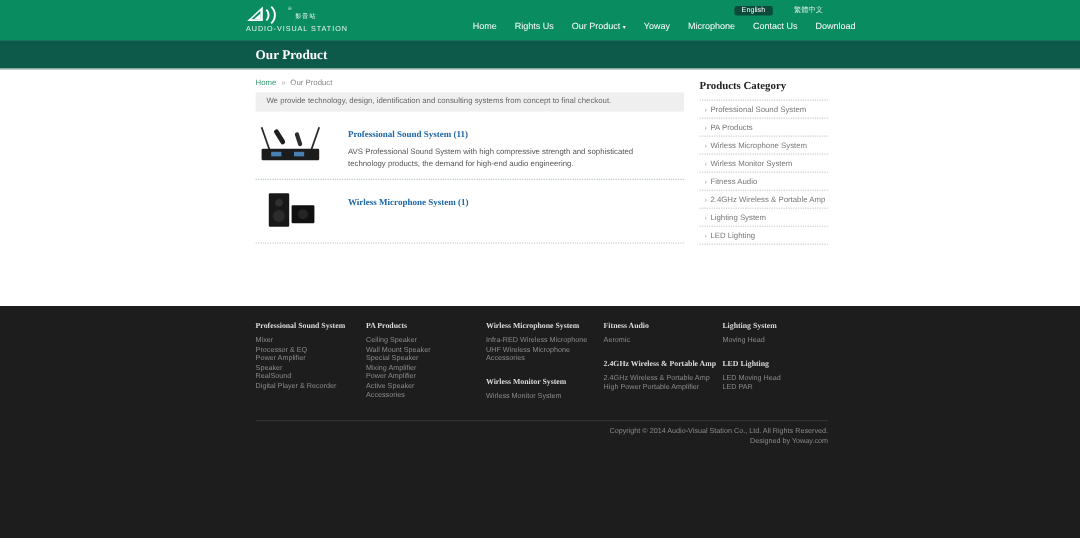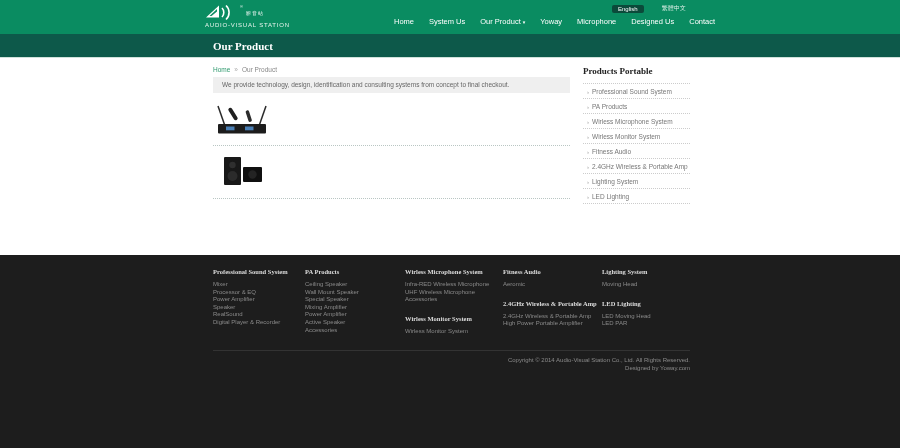--- a/index.html
+++ b/index.html
@@ -91,26 +91,26 @@
       <div class="logo-en">AUDIO-VISUAL STATION</div>
     </div>
 
     <div class="lang">
       <span class="lang-en">English</span>
       <span class="lang-zh">繁體中文</span>
     </div>
 
     <nav class="main-nav">
       <a>Home</a>
-      <a>System Us</a>
+      <a>Rights Us</a>
       <a><span>Our Product</span><span class="caret">▾</span></a>
       <a>Yoway</a>
       <a>Microphone</a>
-      <a>Designed Us</a>
-      <a>Contact</a>
+      <a>Contact Us</a>
+      <a>Download</a>
     </nav>
   </header>
 
   <div class="titlebar">
     <h1>Our Product</h1>
   </div>
 
   <div class="main">
 
     <div class="breadcrumb">
@@ -126,39 +126,46 @@
           <svg width="56" height="36" viewBox="0 0 56 36">
             <line x1="11" y1="25" x2="4" y2="5" stroke="#2a2a2a" stroke-width="1.5"></line>
             <line x1="45" y1="25" x2="52" y2="5" stroke="#2a2a2a" stroke-width="1.5"></line>
             <rect x="17" y="6" width="4" height="14" rx="2" fill="#1f1f1f" transform="rotate(-32 19 13)"></rect>
             <rect x="33" y="9" width="3.5" height="12" rx="1.7" fill="#2d2d2d" transform="rotate(-18 35 15)"></rect>
             <rect x="4" y="23" width="48" height="9.5" rx="1" fill="#1c1c1c"></rect>
             <rect x="12" y="25.5" width="8.5" height="3.8" fill="#4a7fb5"></rect>
             <rect x="31" y="25.5" width="8.5" height="3.8" fill="#4a7fb5"></rect>
           </svg>
         </div>
+        <div class="product-info">
+          <a class="product-title">Professional Sound System (11)</a>
+          <div class="product-desc">AVS Professional Sound System with high compressive strength and sophisticated technology products, the demand for high-end audio engineering.</div>
+        </div>
       </div>
 
 
       <div class="product-row no-desc">
         <div class="product-thumb">
           <svg width="56" height="36" viewBox="0 0 56 36">
             <rect x="10" y="3" width="17" height="28" rx="1" fill="#181818"></rect>
             <circle cx="18.5" cy="11" r="3.2" fill="#2f2f2f"></circle>
             <circle cx="18.5" cy="22" r="5" fill="#2b2b2b"></circle>
             <rect x="29" y="13" width="19" height="15" rx="1" fill="#101010"></rect>
             <circle cx="38.5" cy="20.5" r="4.2" fill="#242424"></circle>
           </svg>
         </div>
+        <div class="product-info">
+          <a class="product-title">Wirless Microphone System (1)</a>
+        </div>
       </div>
 
     </div>
 
     <aside class="category">
-      <div class="category-title">Products Portable</div>
+      <div class="category-title">Products Category</div>
       <ul class="category-list">
         <li><span class="cat-bullet">›</span><span>Professional Sound System</span></li>
         <li><span class="cat-bullet">›</span><span>PA Products</span></li>
         <li><span class="cat-bullet">›</span><span>Wirless Microphone System</span></li>
         <li><span class="cat-bullet">›</span><span>Wirless Monitor System</span></li>
         <li><span class="cat-bullet">›</span><span>Fitness Audio</span></li>
         <li><span class="cat-bullet">›</span><span>2.4GHz Wireless &amp; Portable Amp</span></li>
         <li><span class="cat-bullet">›</span><span>Lighting System</span></li>
         <li><span class="cat-bullet">›</span><span>LED Lighting</span></li>
       </ul>

